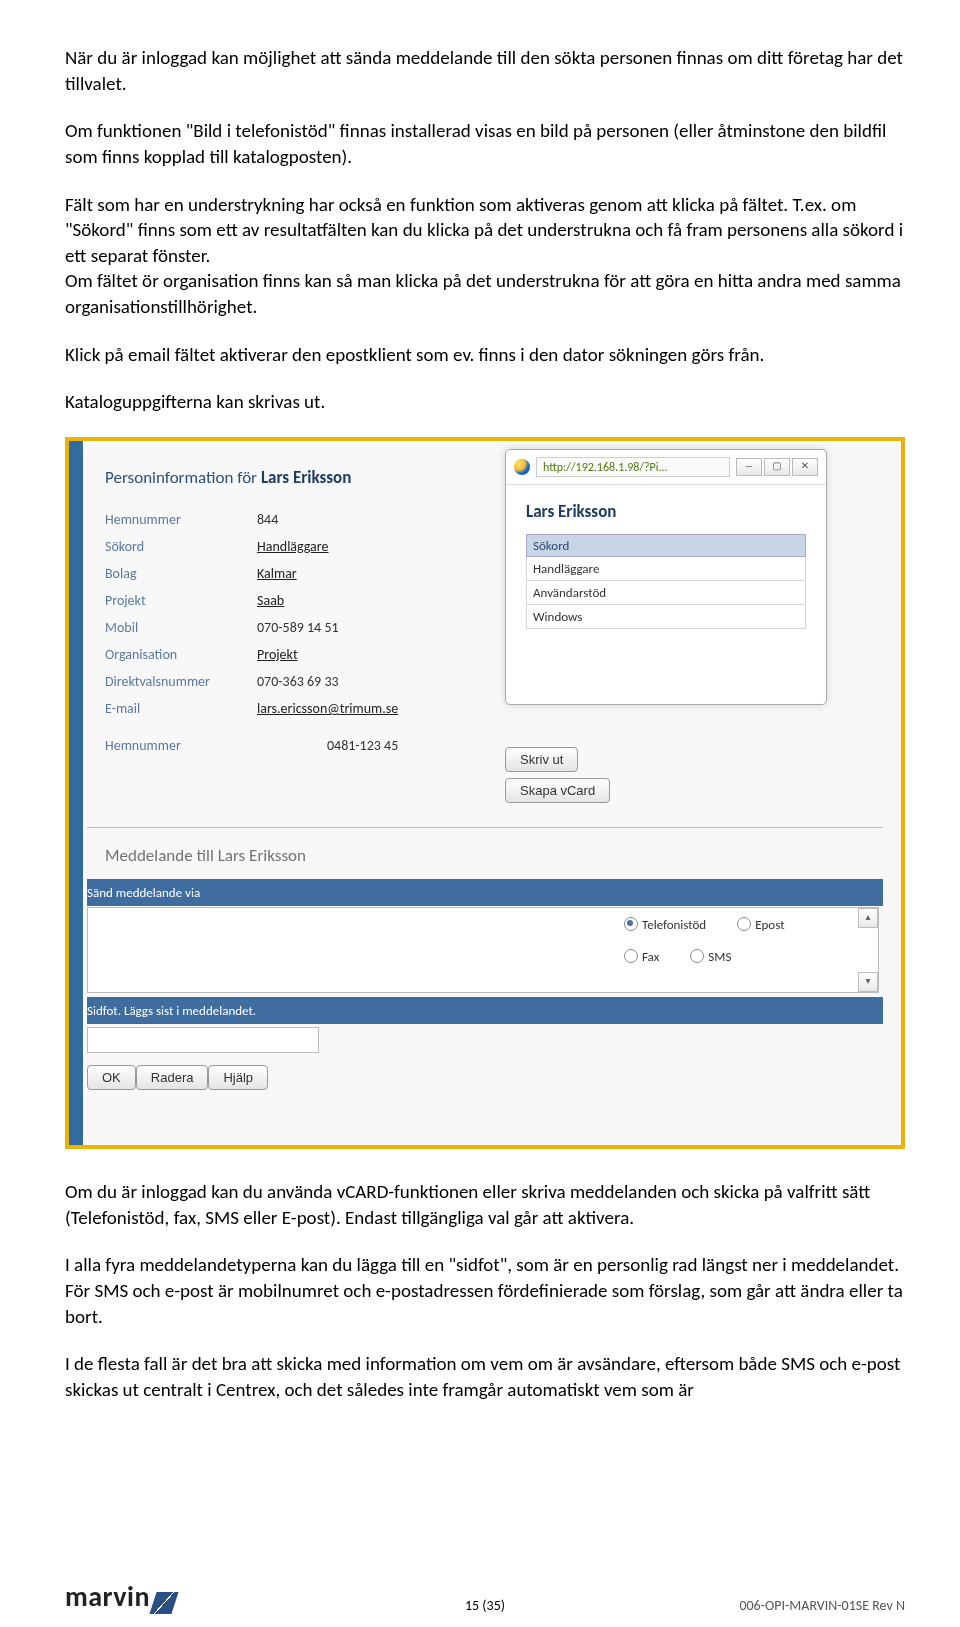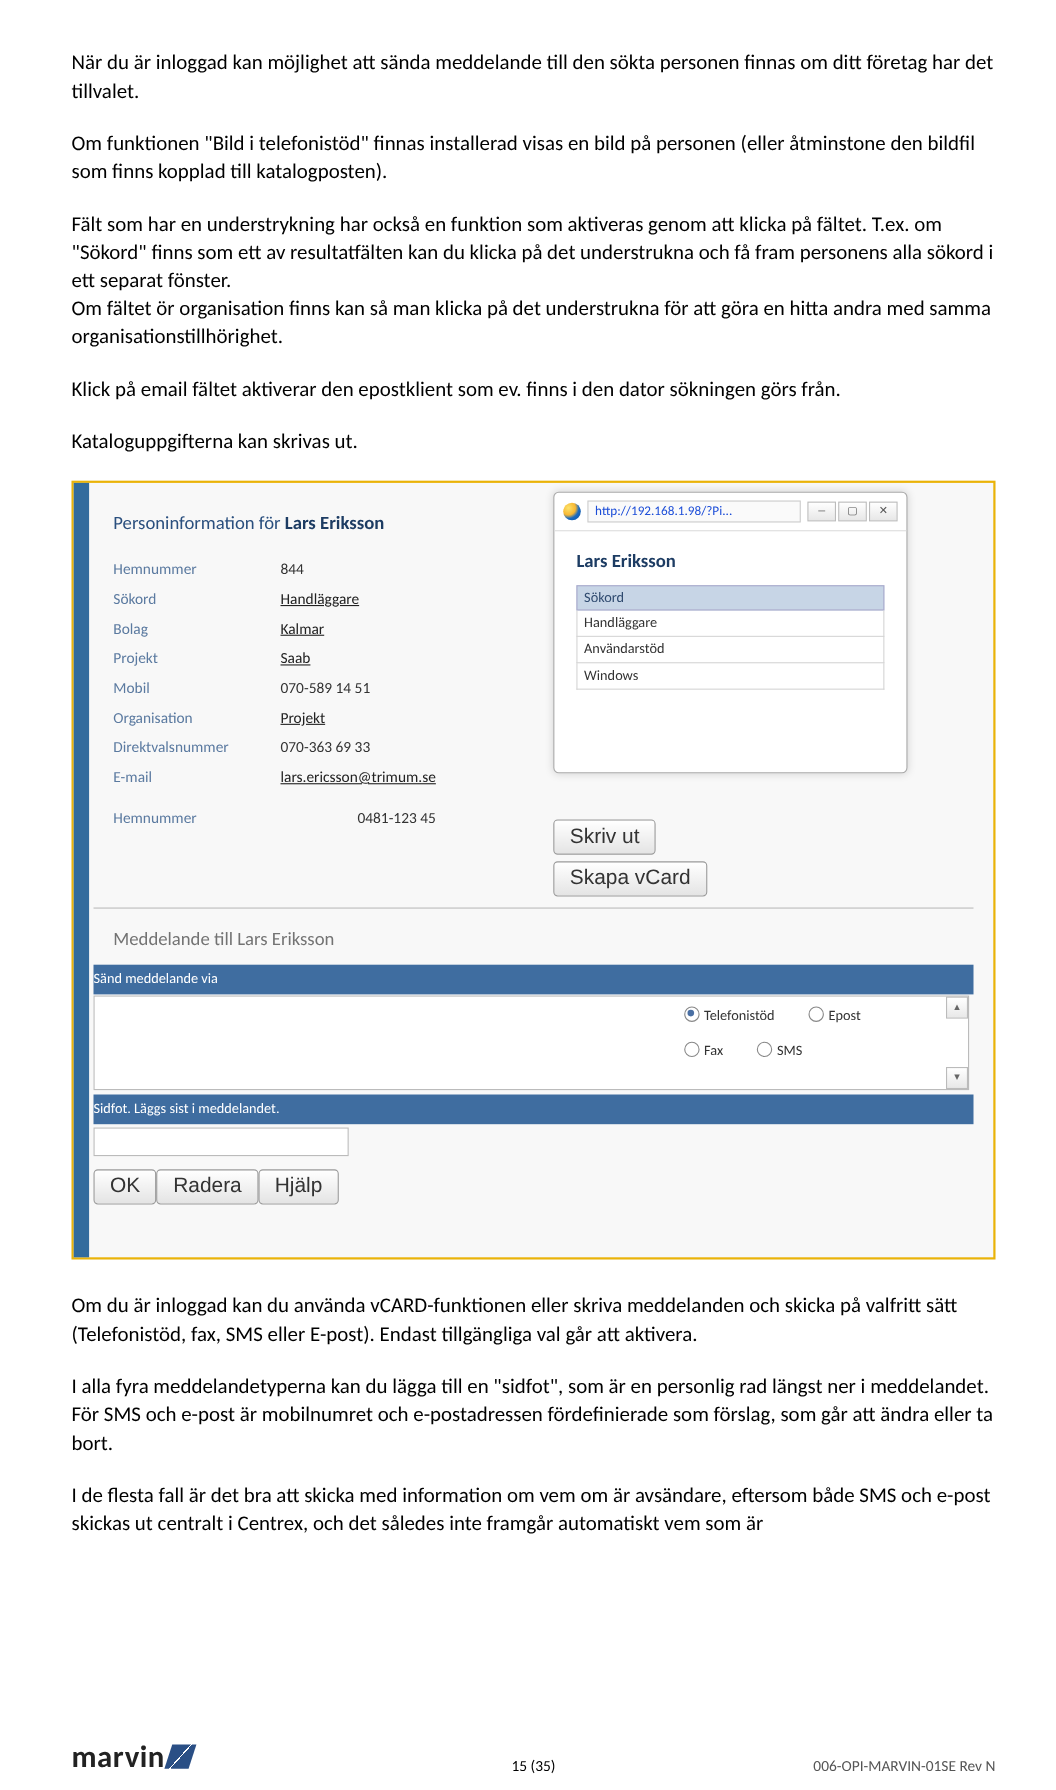--- a/index.html
+++ b/index.html
@@ -1,56 +1,56 @@
 <!DOCTYPE html>
 <html><head>
 <meta charset="utf-8">
 <style>
   html,body{margin:0;padding:0;background:#fff;font-family:"Segoe UI",Calibri,Arial,sans-serif;color:#000}
   .page{width:960px;min-height:1627px;margin:15px auto;padding:30px 55px 55px 65px;box-sizing:border-box;position:relative}
   .body-text{font-size:19px;line-height:1.35;margin:0 0 22px 0}
   .body-text.nospace{margin-bottom:0}
-  .screenshot{border:2px solid #eab308;background:#f8f8f8;margin:6px 0 30px 0;position:relative;height:704px}
+  .screenshot{border:4px solid #eab308;background:#f8f8f8;margin:6px 0 30px 0;position:relative;height:704px}
   .blue-edge{position:absolute;left:0;top:0;width:14px;height:100%;background:#326b9d}
   .pi-title{position:absolute;left:36px;top:26px;color:#2a4f7e;font-size:17px}
   .pi-title b{color:#1d3c63}
   .info-table{position:absolute;left:34px;top:64px;font-size:14px;color:#333}
   .info-table td{padding:4px 10px 4px 0;vertical-align:top}
   .info-table .label{color:#5b7aa0;min-width:140px}
   .info-table .ul{color:#222;text-decoration:underline}
   .popup{position:absolute;left:436px;top:8px;width:320px;height:254px;border:1px solid #aaa;border-radius:5px;background:#fff;box-shadow:0 0 8px rgba(0,0,0,.15)}
   .popup-top{height:34px;border-bottom:1px solid #ddd;display:flex;align-items:center;padding:0 8px;gap:6px}
   .ie-icon{width:16px;height:16px;border-radius:50%;background:radial-gradient(circle at 30% 30%,#fce36b,#f7b733 40%,#1a6bc2 60%,#0b4e9a)}
-  .popup-url{flex:1;font-size:12px;color:#1d4ed8;border:1px solid #ccc;padding:2px 6px;background:#fafafa;white-space:nowrap;overflow:hidden}
+  .popup-url{flex:1;font-size:12px;color:#4d7c0f;border:1px solid #ccc;padding:2px 6px;background:#fafafa;white-space:nowrap;overflow:hidden}
   .win-btns{display:flex;gap:2px}
   .win-btn{width:24px;height:16px;border:1px solid #bbb;background:linear-gradient(#fff,#e7e7e7);font-size:10px;line-height:14px;text-align:center;color:#555}
   .popup-body{padding:16px 20px}
   .popup-name{color:#1d3c63;font-weight:bold;font-size:17px;margin-bottom:12px}
   .popup-h{background:#c7d5e6;color:#2f4a6f;font-size:13px;padding:3px 6px;border:1px solid #aac}
   .popup-row{border:1px solid #d5d5d5;border-top:none;padding:4px 6px;font-size:13px;color:#333}
   .center-buttons{position:absolute;left:436px;top:306px;display:flex;flex-direction:column;gap:6px;align-items:flex-start}
-  .ui-btn{border:1px solid #9a9a9a;border-radius:4px;background:linear-gradient(#ffffff,#e4e4e4);color:#333;font-size:19px;padding:4px 14px}
+  .ui-btn{border:1px solid #9a9a9a;border-radius:4px;background:linear-gradient(#ffffff,#e4e4e4);color:#333;font-size:13px;padding:4px 14px}
   .divider{position:absolute;left:18px;right:18px;top:386px;border-top:1px solid #bcbcbc}
   .msg-title{position:absolute;left:36px;top:404px;color:#737373;font-size:17px}
   .blue-bar{position:absolute;left:18px;right:18px;background:#3f6da0;color:#fff;font-size:13px;padding:6px 0;box-sizing:border-box}
   .bar1{top:438px}
   .text-area{position:absolute;left:18px;right:22px;top:466px;height:84px;border:1px solid #bbb;background:#fff}
   .scroll-up,.scroll-down{position:absolute;right:0;width:18px;height:18px;border:1px solid #bbb;background:linear-gradient(#fff,#e8e8e8);font-size:10px;text-align:center;line-height:16px;color:#666}
   .scroll-up{top:0}.scroll-down{bottom:0}
   .bar2{top:556px}
   .sidfot-input{position:absolute;left:18px;top:586px;width:230px;height:24px;border:1px solid #bbb;background:#fff}
   .btn-row{position:absolute;left:18px;top:624px;display:flex;gap:0}
   .radio-group{position:absolute;left:555px;font-size:13px;color:#333}
   .radio-group.row1{top:476px}
   .radio-group.row2{top:508px}
   .radio-group label{margin-right:28px}
   .radio-dot{display:inline-block;width:12px;height:12px;border:1px solid #888;border-radius:50%;vertical-align:-2px;margin-right:4px;background:#fff;position:relative}
   .radio-dot.checked:after{content:"";position:absolute;left:2px;top:2px;width:6px;height:6px;border-radius:50%;background:#4a6fa3}
   .footer{position:absolute;bottom:28px;left:65px;right:55px;display:flex;justify-content:space-between;align-items:flex-end;font-size:14px}
-  .logo{font-size:28px;font-weight:600;letter-spacing:0.5px;color:#222;display:flex;align-items:center;gap:3px}
+  .logo{font-size:28px;font-weight:600;letter-spacing:0.5px;color:#222;display:flex;align-items:flex-end;gap:3px}
   .logo-slash{display:inline-block;width:22px;height:22px;background:linear-gradient(120deg,#2a4f85 0%,#2a4f85 48%,transparent 48%,transparent 52%,#2a4f85 52%);transform:skewX(-18deg)}
   .page-num{position:absolute;left:50%;transform:translateX(-50%)}
   .docid{color:#555;font-size:14px}
 </style>
 </head>
 <body>
 
 <div class="page">
 
   <p class="body-text">När du är inloggad kan möjlighet att sända meddelande till den sökta personen finnas om ditt företag har det tillvalet.</p>

